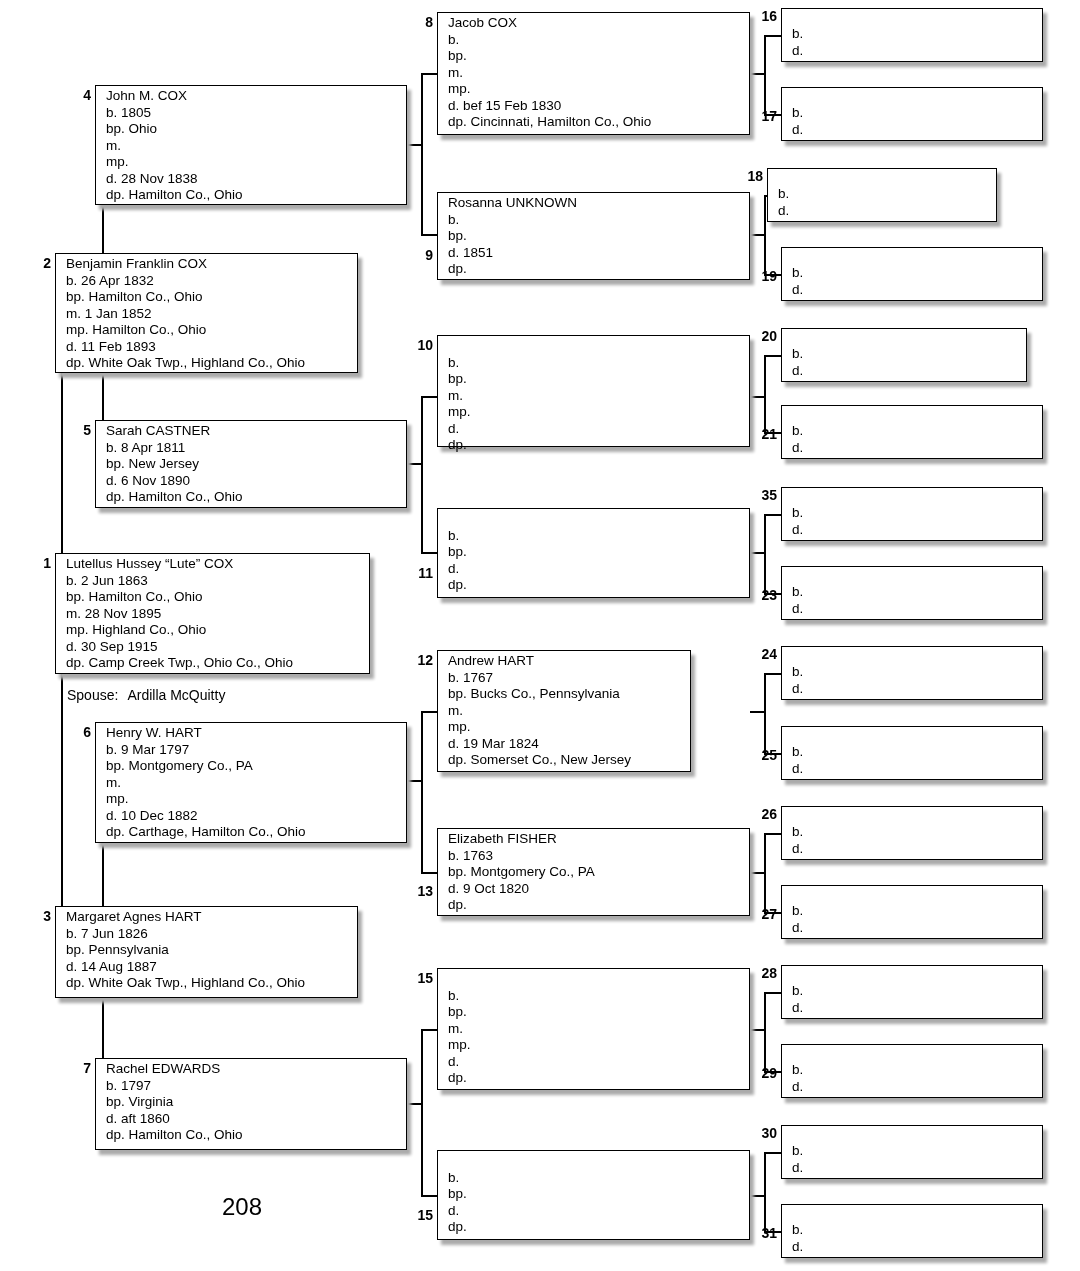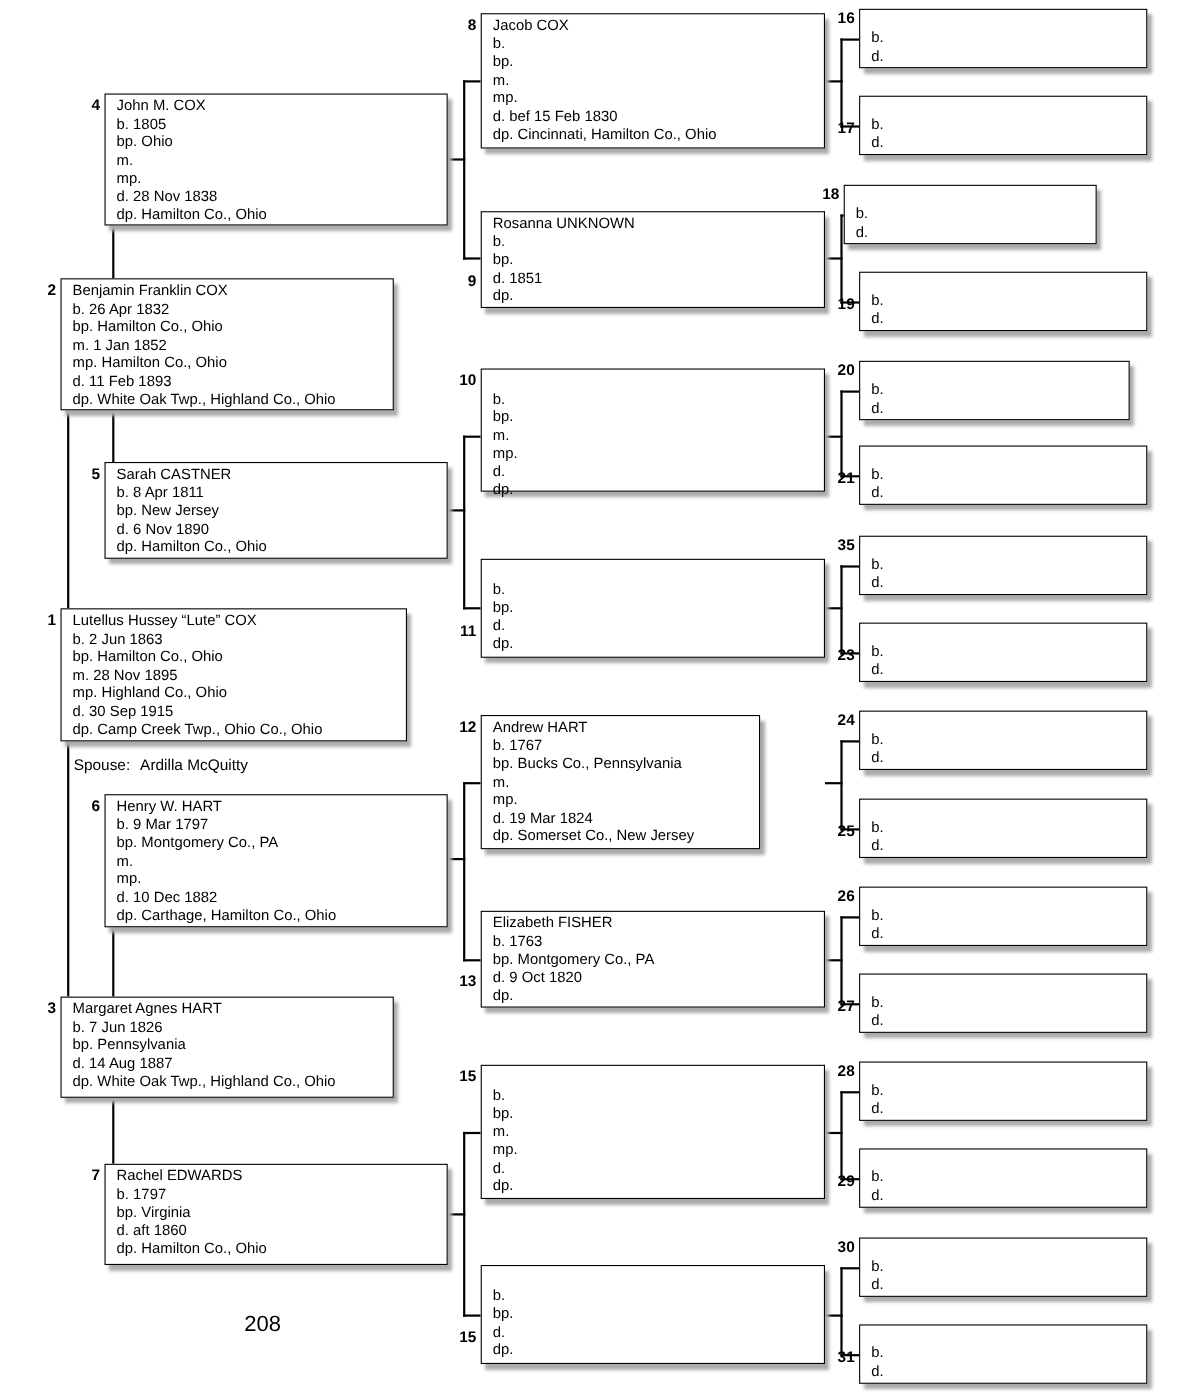--- a/index.html
+++ b/index.html
@@ -18,21 +18,21 @@
   .pline{white-space:nowrap;}
   .pnum{
     position:absolute;right:100%;margin-right:5px;font-weight:bold;
     font-size:14px;line-height:16.5px;white-space:nowrap;
   }
   .pnum.top{top:1px;}
   .pnum.bot{bottom:16px;}
   .rbox .pnum.top{top:-1px;}
   .spouse{position:absolute;left:67px;top:687px;font-size:14px;white-space:nowrap;}
   .spouse .sname{margin-left:9px;}
-  .pagenum{position:absolute;left:222px;top:1193px;font-size:20px;}
+  .pagenum{position:absolute;left:222px;top:1193px;font-size:24px;}
 </style>
 </head>
 <body>
 
 <div id="canvas">
 
   <div id="connectors">
       <div class="conn" style="left: 102px; top: 205px; width: 2px; height: 48px;"></div>
       <div class="conn" style="left: 102px; top: 373px; width: 2px; height: 47px;"></div>
       <div class="conn" style="left: 61px; top: 373px; width: 2px; height: 180px;"></div>

